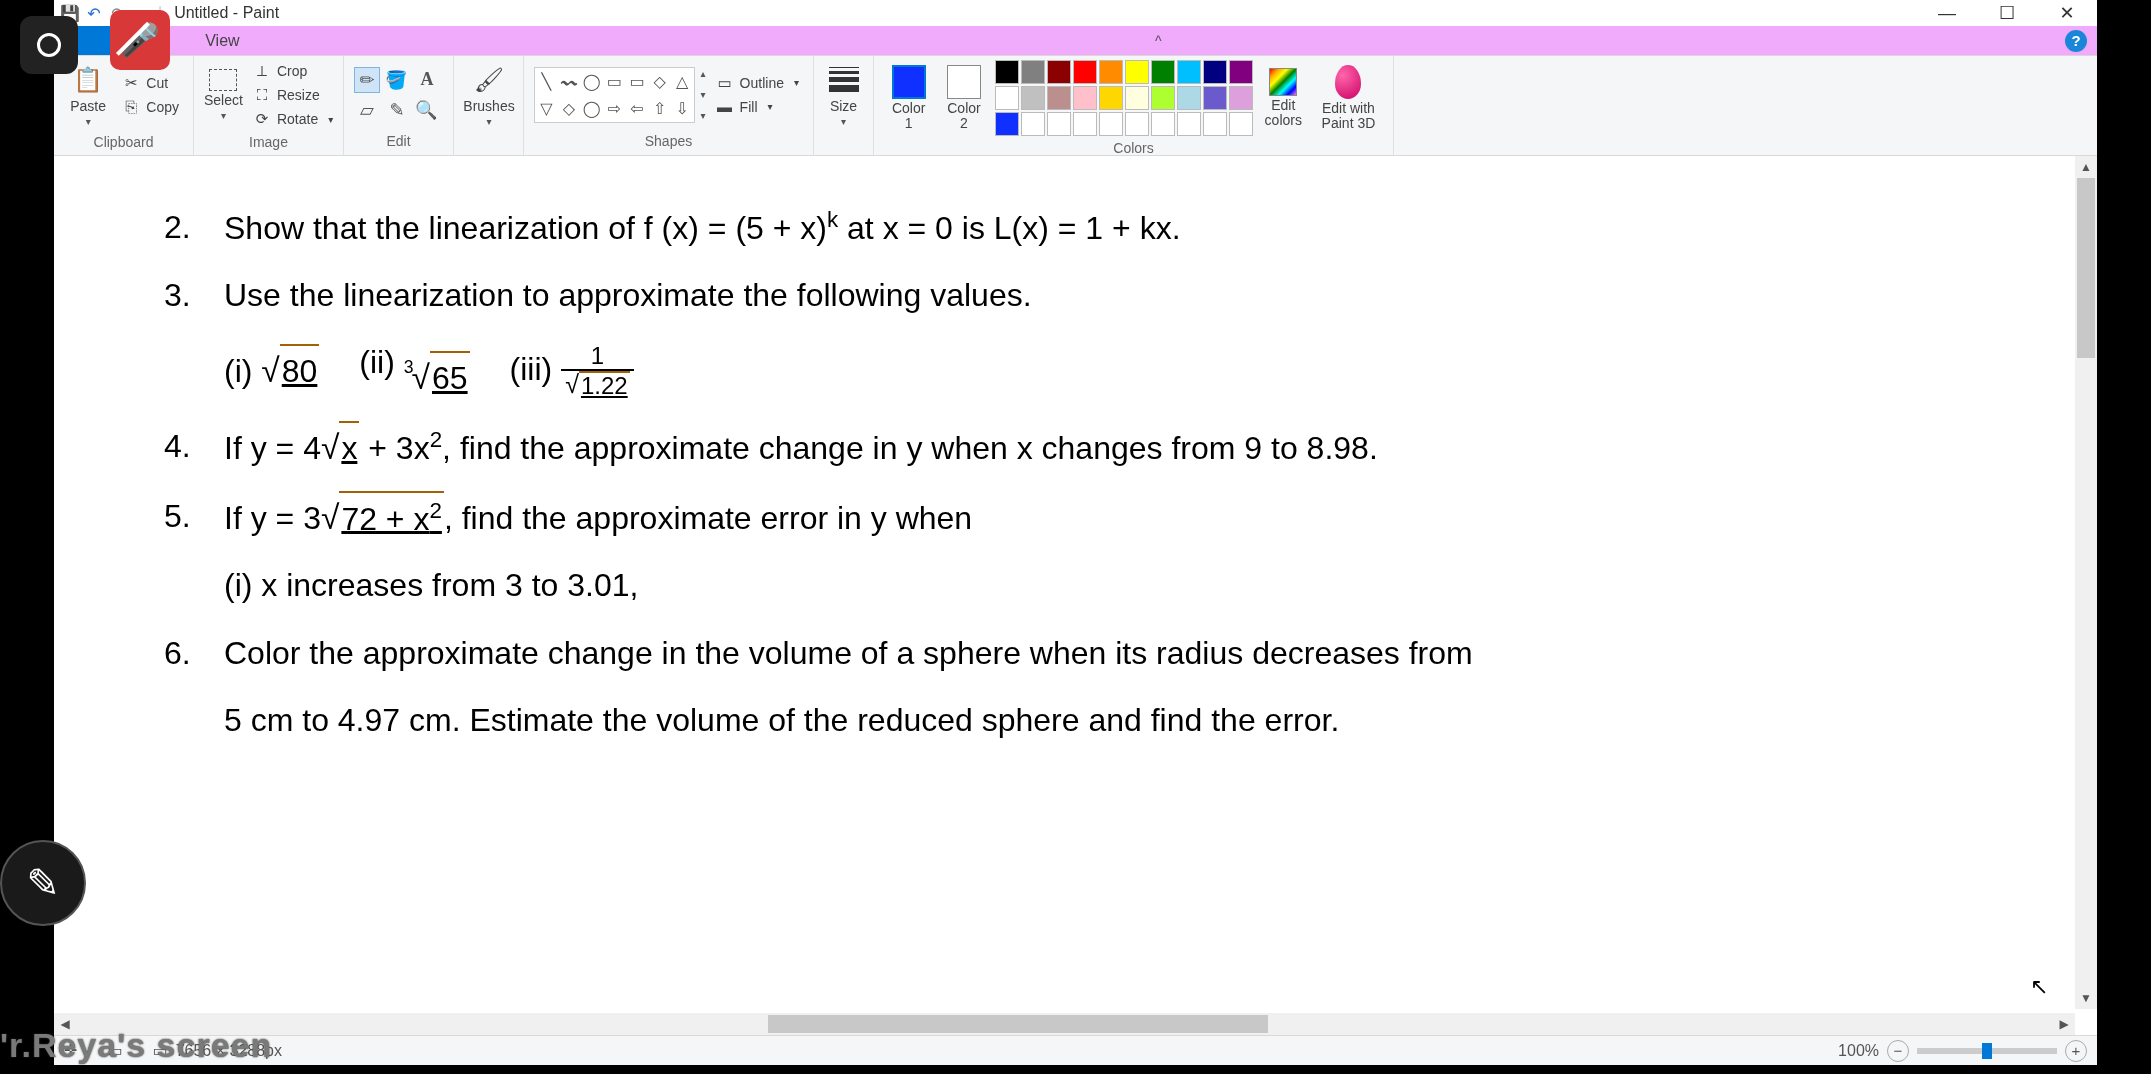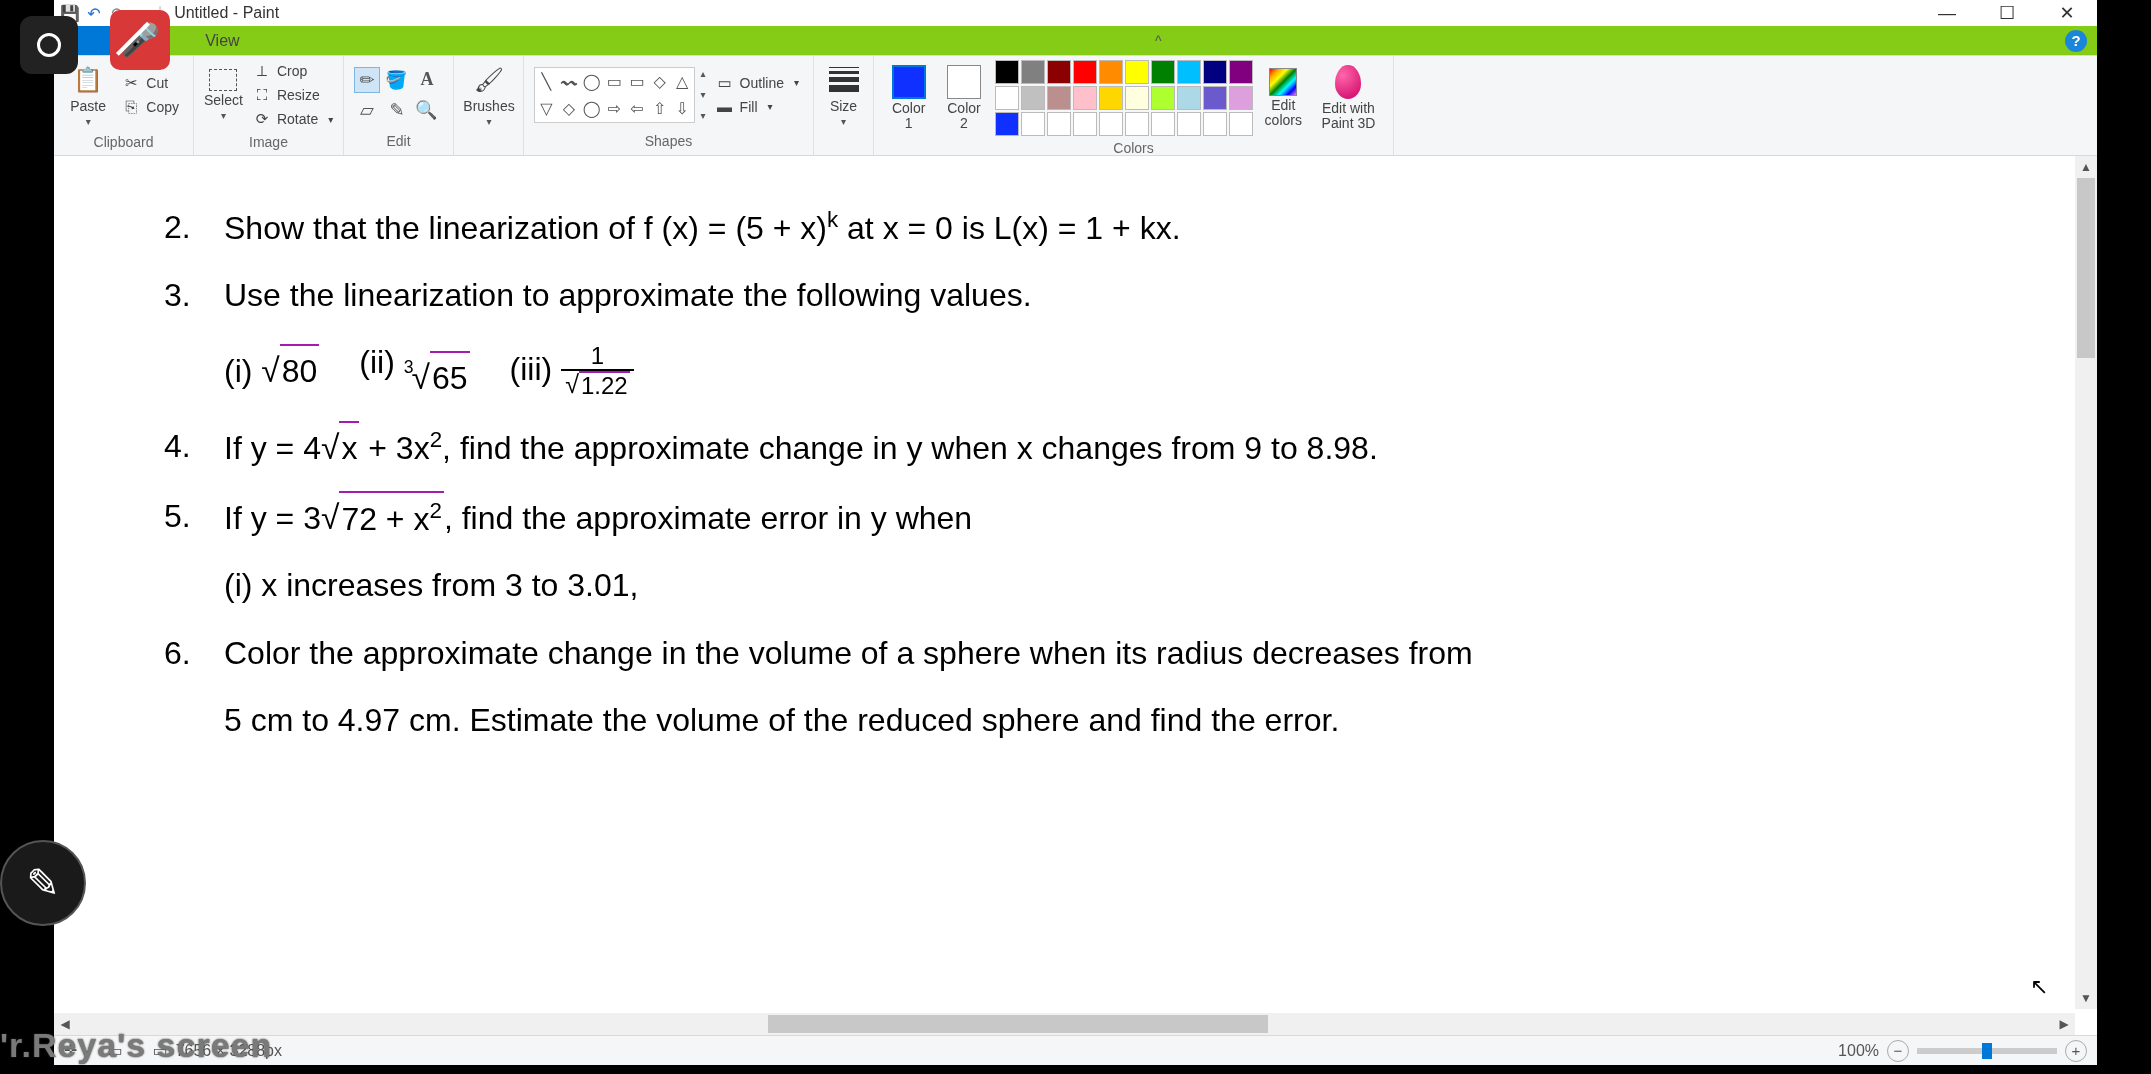--- a/index.html
+++ b/index.html
@@ -9,21 +9,21 @@
 
 
 .title-bar { height: 26px; background: #fff; display: flex; align-items: center; font-size: 16px; color: #333; }
 .title-bar .qat { display: flex; align-items: center; gap: 4px; padding: 0 6px; }
 .title-bar .qat-icon { width: 20px; height: 20px; display: flex; align-items: center; justify-content: center; }
 .title-bar .title-text { padding-left: 12px; }
 .title-bar .spacer { flex: 1; }
 .title-bar .win-btn { width: 60px; height: 26px; display: flex; align-items: center; justify-content: center; font-size: 18px; color: #333; }
 
 
-.tab-row { height: 30px; background: #84cc16; display: flex; align-items: center; border-bottom: 1px solid #d9d9d9; font-size: 16px; color: #444; }
+.tab-row { height: 30px; background: #f0abfc; display: flex; align-items: center; border-bottom: 1px solid #d9d9d9; font-size: 16px; color: #444; }
 .tab-row .file-tab { width: 75px; height: 100%; background: #0078d7; }
 .tab-row .tab { padding: 0 18px; height: 100%; display: flex; align-items: center; }
 .tab-row .tab.active { color: #000; }
 .tab-row .help-icon { margin-left: auto; margin-right: 10px; width: 22px; height: 22px; border-radius: 50%; background: #1a86d9; color: #fff; display: flex; align-items: center; justify-content: center; font-size: 15px; font-weight: bold; }
 .tab-row .collapse-icon { margin-right: 6px; color: #555; font-size: 14px; padding: 0 6px; }
 
 
 .ribbon { height: 100px; background: #f5f6f7; border-bottom: 1px solid #d9d9d9; display: flex; font-size: 14px; color: #444; }
 .ribbon-group { display: flex; flex-direction: column; border-right: 1px solid #e0e0e0; }
 .ribbon-group-content { flex: 1; display: flex; align-items: center; padding: 4px 10px; gap: 6px; }
@@ -59,21 +59,21 @@
 .doc { position: absolute; left: 110px; top: 30px; right: 80px; font-family: "Times New Roman", serif; font-size: 32px; color: #000; line-height: 1.6; }
 .doc .item { display: flex; margin: 16px 0; }
 .doc .num { width: 60px; flex-shrink: 0; }
 .doc .body { flex: 1; }
 .doc .indent { padding-left: 60px; margin: 14px 0; }
 .doc .sub-row { display: flex; align-items: center; gap: 40px; }
 .math { font-family: "Times New Roman", serif; }
 .sqrt { display: inline-flex; align-items: flex-start; }
 .sqrt .root-idx { font-size: 0.55em; align-self: flex-start; margin-right: -2px; margin-top: 2px;}
 .sqrt .surd { font-size: 1.05em; }
-.sqrt .rad { border-top: 2px solid #a21caf; padding: 0 2px; }
+.sqrt .rad { border-top: 2px solid #a16207; padding: 0 2px; text-decoration: underline; }
 .frac { display: inline-flex; flex-direction: column; align-items: center; vertical-align: middle; font-size: 0.75em; line-height: 1.1; }
 .frac .fn { padding: 0 4px; }
 .frac .fd { border-top: 2px solid #000; padding: 0 4px; }
 sup { font-size: 0.7em; vertical-align: super; }
 
 .vscroll { position: absolute; right: 0; top: 0; width: 22px; bottom: 26px; background: #f0f0f0; display:flex; flex-direction:column;}
 .vscroll .arrow { height: 22px; display:flex;align-items:center;justify-content:center;color:#555;font-size:12px;}
 .vscroll .track { flex:1; position:relative;}
 .vscroll .thumb { position:absolute; left:2px; right:2px; top:0; height:180px; background:#c8c8c8;}
 .hscroll { position: absolute; left: 0; right: 22px; bottom: 0; height: 22px; background: #f0f0f0; display:flex;}

